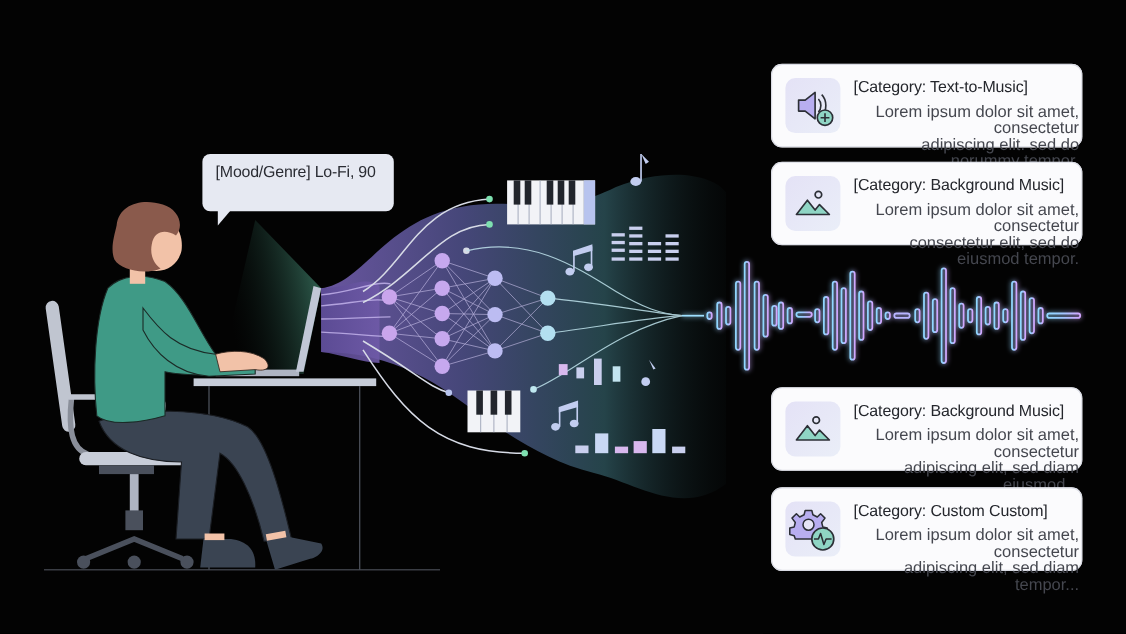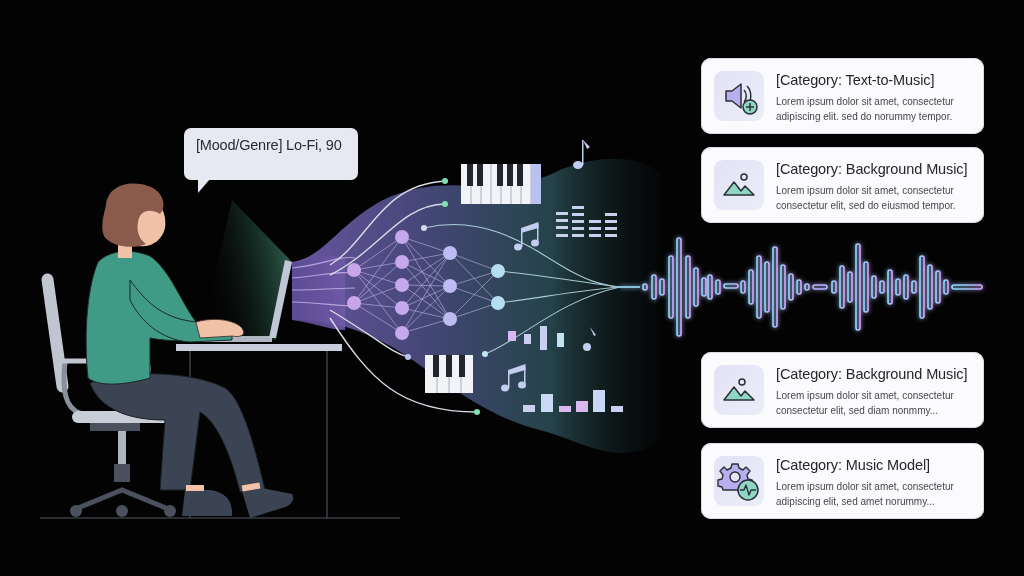--- a/index.html
+++ b/index.html
@@ -1,42 +1,43 @@
 <!DOCTYPE html>
 <html><head>
 <meta charset="utf-8">
 <style>
   html, body { margin:0; padding:0; background:#000; }
   body { width:1024px; height:576px; overflow:hidden; position:relative; font-family:"Liberation Sans", sans-serif; }
   .stage { position:absolute; left:0; top:0; width:1024px; height:576px; background:#030303; }
   svg.art { position:absolute; left:0; top:0; }
   .bubble {
-    position:absolute; left:184px; top:128px; width:174px; height:52px;
+    position:absolute; left:184px; top:140px; width:174px; height:52px;
     background:#e6e9f2; border-radius:7px; box-sizing:border-box;
     padding:7px 10px 0 12px; color:#2a2c33; font-size:14.5px; line-height:20px;
     letter-spacing:-0.2px;
   }
   .bubble .tail { position:absolute; left:14px; bottom:-13px; width:0; height:0;
     border-left:0 solid transparent; border-right:12px solid transparent; border-top:14px solid #e6e9f2; }
   .bubble .tri { display:inline-block; width:0; height:0; margin-left:4px;
     border-left:7px solid transparent; border-right:7px solid transparent; border-bottom:12px solid #a99bd8; vertical-align:-1px; position:relative; }
   .bubble .tri::after { content:""; position:absolute; left:-5px; top:2px; border-left:5px solid transparent; border-right:5px solid transparent; border-bottom:8px solid #b9acea; }
 
   .card {
     position:absolute; left:701px; width:283px; height:76px;
     background:#fbfbfd; border-radius:10px; box-sizing:border-box;
     box-shadow:0 0 0 1px #d9dbe4 inset;
+    text-align:right;
   }
   .card .icon-box {
     position:absolute; left:13px; top:13px; width:50px; height:50px;
     background:linear-gradient(135deg,#e4e2f6,#eaeef8); border-radius:9px;
   }
   .card .icon-box svg { position:absolute; left:0; top:0; }
   .card .title { position:absolute; left:75px; top:14px; font-size:14.5px; color:#24262c; white-space:nowrap; letter-spacing:-0.1px; }
-  .card .desc { position:absolute; left:75px; top:36px; font-size:10px; line-height:15px; color:#45474f; width:205px; }
+  .card .desc { position:absolute; left:75px; top:36px; font-size:15px; line-height:15px; color:#45474f; width:205px; }
 </style>
 </head>
 <body>
 
 <div class="stage">
 
 <svg class="art" width="1024" height="576" viewBox="0 0 1024 576">
   <defs>
     <linearGradient id="blobGrad" x1="0" y1="0" x2="1" y2="0">
       <stop offset="0" stop-color="#6f5aa8" stop-opacity="0.95"></stop>
@@ -357,35 +358,35 @@
 <div class="card" style="top:352px;">
   <div class="icon-box">
     <svg width="50" height="50" viewBox="0 0 50 50">
       <path d="M10 35 L20 22 L27 31 L31 26 L40 35 Z" fill="#8fd5c4" stroke="#2c2f36" stroke-width="1.5" stroke-linejoin="round"></path>
       <circle cx="28" cy="17" r="3" fill="none" stroke="#2c2f36" stroke-width="1.5"></circle>
     </svg>
   </div>
   <div class="title">[Category: Background Music]</div>
   <div class="desc">
     <div>Lorem ipsum dolor sit amet, consectetur</div>
-    <div>consectetur elit, sed diam nonmmy...</div>
+    <div>adipiscing elit, sed diam eiusmod...</div>
   </div>
 </div>
 
 <div class="card" style="top:443px;">
   <div class="icon-box">
     <svg width="50" height="50" viewBox="0 0 50 50">
       <g transform="translate(21 21)">
         <path d="M-3 -13 L3 -13 L4 -9 L8 -7 L11 -10 L15 -6 L12 -2 L13 2 L17 3 L17 9 L13 10 L12 13 L-12 13 L-13 10 L-17 9 L-17 3 L-13 2 L-12 -2 L-15 -6 L-11 -10 L-8 -7 L-4 -9 Z" fill="#b8aef0" stroke="#2c2f36" stroke-width="1.4" stroke-linejoin="round"></path>
         <circle cx="0" cy="0" r="5" fill="#e6e5f6" stroke="#2c2f36" stroke-width="1.4"></circle>
       </g>
       <circle cx="34" cy="34" r="10" fill="#8fd5c4" stroke="#2c2f36" stroke-width="1.5"></circle>
       <path d="M26 34 L30 34 L32 29 L35 39 L37 34 L42 34" fill="none" stroke="#2c2f36" stroke-width="1.4" stroke-linejoin="round"></path>
     </svg>
   </div>
-  <div class="title">[Category: Music Model]</div>
+  <div class="title">[Category: Custom Custom]</div>
   <div class="desc">
     <div>Lorem ipsum dolor sit amet, consectetur</div>
-    <div>adipiscing elit, sed amet norummy...</div>
+    <div>adipiscing elit, sed diam tempor...</div>
   </div>
 </div>
 
 </div>
 
 </body></html>

